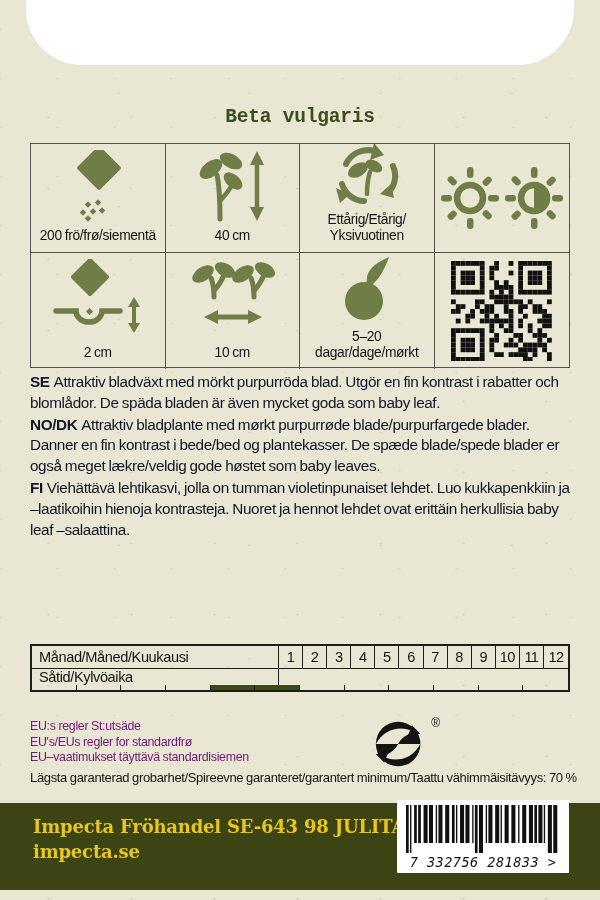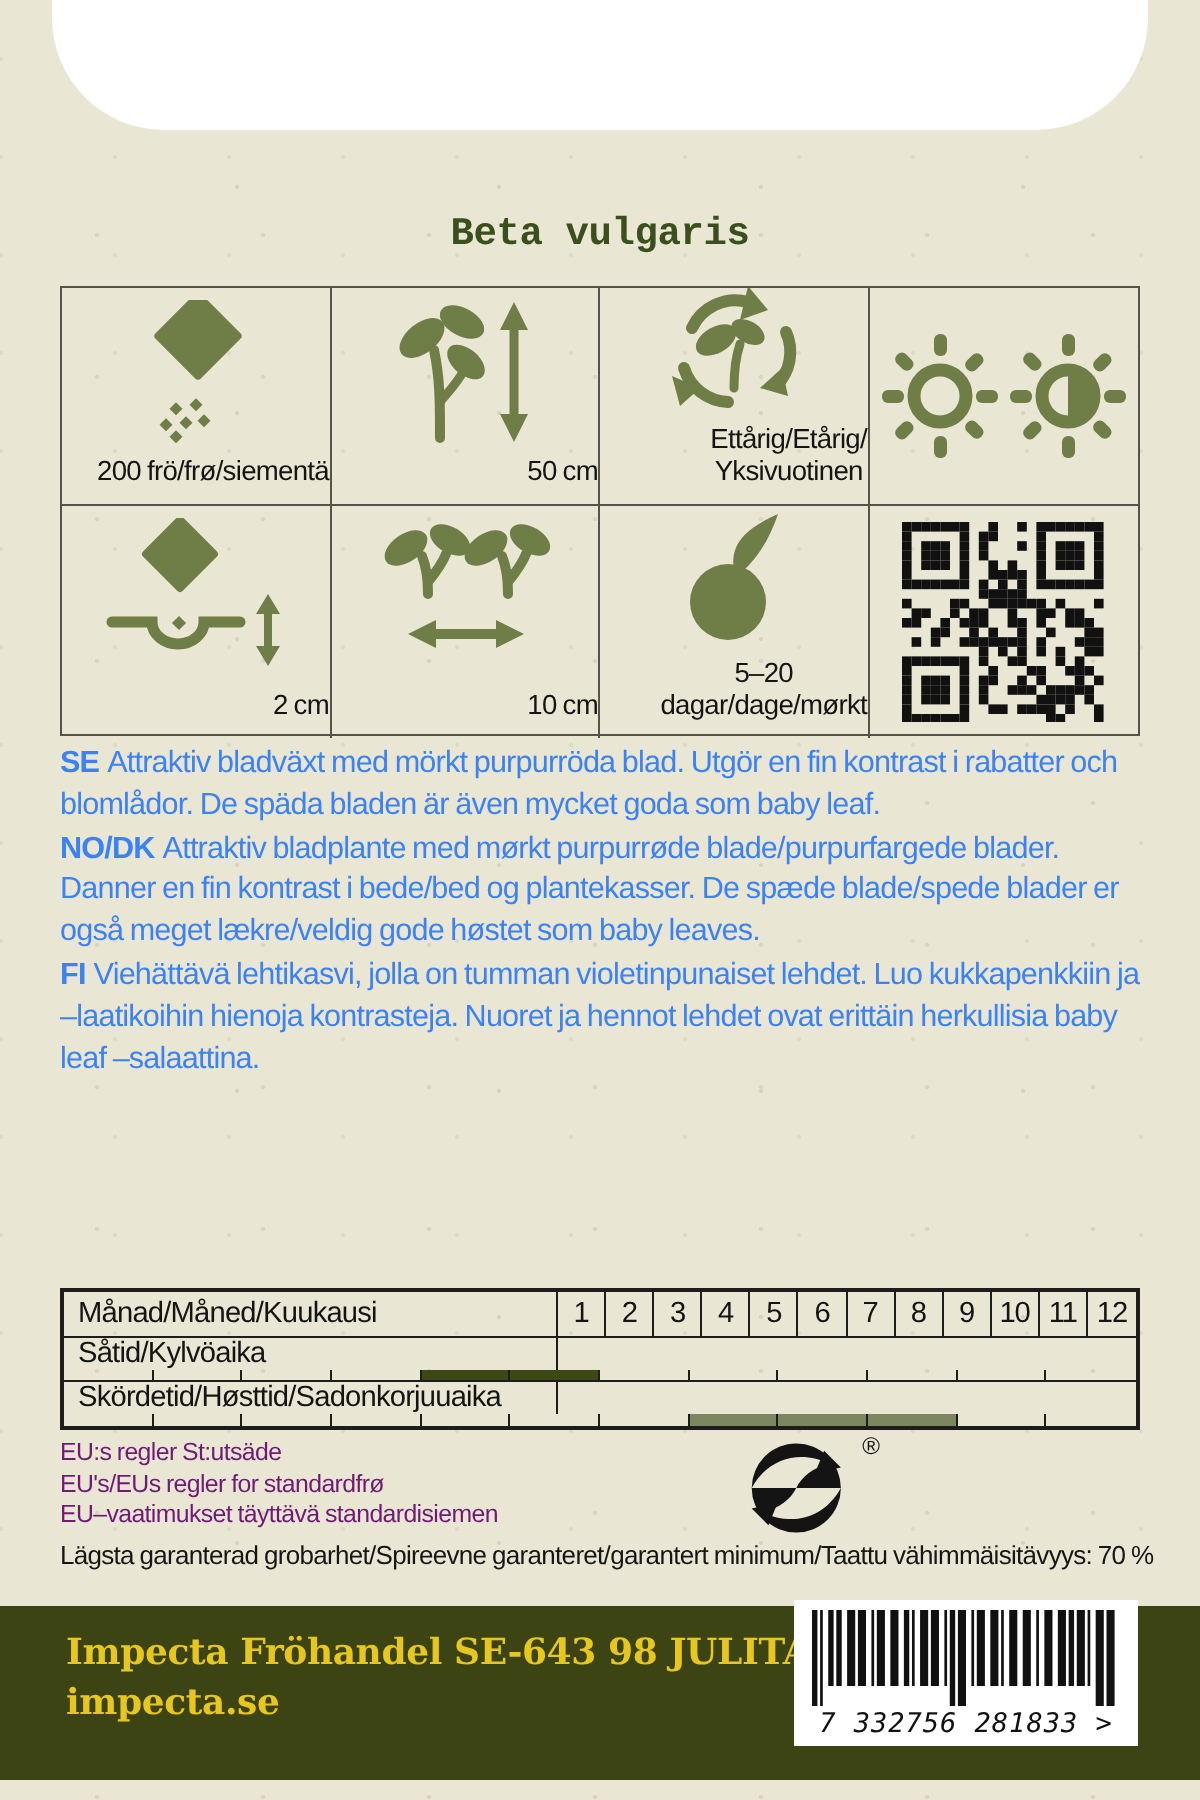--- a/index.html
+++ b/index.html
@@ -18,29 +18,29 @@
   .abs{position:absolute;}
   
   #title{top:106px;left:0;width:600px;text-align:center;
     font-family:Liberation Mono, monospace;font-weight:bold;font-size:19.5px;
     letter-spacing:-.2px;color:#3a4f1b;}
   
   #icon-grid{top:143px;left:30px;width:540px;height:225px;display:grid;
     grid-template-columns:repeat(4,1fr);grid-template-rows:109px 116px;
     border:1px solid #55534a;box-sizing:border-box;}
   .gcell{border-right:1px solid #55534a;border-bottom:1px solid #55534a;
-    display:flex;flex-direction:column;align-items:flex-end;justify-content:flex-end;
+    display:flex;flex-direction:column;align-items:center;justify-content:flex-end;
     overflow:hidden;box-sizing:border-box;}
   .gcell:nth-child(4n){border-right:none;}
   .gcell:nth-child(n+5){border-bottom:none;}
   .gicon{flex:1;display:flex;align-items:center;justify-content:center;width:100%;}
   .glabel{font-size:13.8px;line-height:15.5px;color:#141414;text-align:center;
     letter-spacing:-.35px;word-spacing:-.5px;margin-bottom:9px;white-space:nowrap;}
   
-  #descs{top:372px;left:30px;width:541px;color:#3b82f6;}
+  #descs{top:372px;left:30px;width:541px;color:#0f172a;}
   #descs p{margin:0 0 1px 0;font-size:15.3px;line-height:20.8px;
     letter-spacing:-.4px;word-spacing:-.6px;}
   #descs b{margin-right:4px;letter-spacing:-.4px;}
   
   #calendar{top:644px;left:30px;width:540px;border:2px solid #1d1d1d;box-sizing:border-box;
     background:transparent;}
   .cal-row{display:flex;height:21.5px;}
   .cal-row + .cal-row{border-top:1.5px solid #1d1d1d;flex-direction:column;}
   .cal-label{width:247px;box-sizing:border-box;border-right:1.5px solid #1d1d1d;
     font-size:14.6px;letter-spacing:-.4px;word-spacing:-.5px;color:#141414;
@@ -107,21 +107,21 @@
           </g>
           <path d="M33 70 C33 52 33 40 30 26" class="icon-green-stroke" stroke-width="5" stroke-linecap="round"></path>
           <path d="M33 52 C38 46 42 42 45 36" class="icon-green-stroke" stroke-width="4.5" stroke-linecap="round"></path>
           <g class="icon-green">
             <line x1="70" y1="14" x2="70" y2="60" stroke="#6e7e46" stroke-width="4.5"></line>
             <polygon points="70,2 63,16 77,16"></polygon>
             <polygon points="70,72 63,58 77,58"></polygon>
           </g>
         </svg>
       </div>
-      <div class="glabel">50 cm</div>
+      <div class="glabel">40 cm</div>
     </div>
 
     <div class="gcell">
       <div class="gicon">
         <svg width="74" height="70" viewBox="0 0 74 70">
           <g class="icon-green-stroke" stroke-width="6" stroke-linecap="round">
             <path d="M16 22 A24 24 0 0 1 44 9"></path>
             <path d="M63 24 A24 24 0 0 1 58 51"></path>
             <path d="M34 59 A24 24 0 0 1 12 42"></path>
           </g>
@@ -485,37 +485,20 @@
           <div class="cal-cell" style="background: rgb(60, 72, 21);"></div>
           <div class="cal-cell" style="background: rgb(60, 72, 21);"></div>
           <div class="cal-cell"></div>
           <div class="cal-cell"></div>
           <div class="cal-cell"></div>
           <div class="cal-cell"></div>
           <div class="cal-cell"></div>
           <div class="cal-cell"></div>
         </div>
     </div>
-    <div class="cal-row">
-      <div class="cal-label">Skördetid/Høsttid/Sadonkorjuuaika</div>
-      <div class="cal-months">
-          <div class="cal-cell"></div>
-          <div class="cal-cell"></div>
-          <div class="cal-cell"></div>
-          <div class="cal-cell"></div>
-          <div class="cal-cell"></div>
-          <div class="cal-cell"></div>
-          <div class="cal-cell"></div>
-          <div class="cal-cell" style="background: rgb(123, 135, 95);"></div>
-          <div class="cal-cell" style="background: rgb(123, 135, 95);"></div>
-          <div class="cal-cell" style="background: rgb(123, 135, 95);"></div>
-          <div class="cal-cell"></div>
-          <div class="cal-cell"></div>
-        </div>
-    </div>
   </div>
 
   <div class="abs" id="eu-block">
     <div>EU:s regler St:utsäde</div>
     <div>EU's/EUs regler for standardfrø</div>
     <div>EU–vaatimukset täyttävä standardisiemen</div>
   </div>
 
   <div class="abs" id="green-dot">
     <svg width="52" height="52" viewBox="0 0 56 56">

